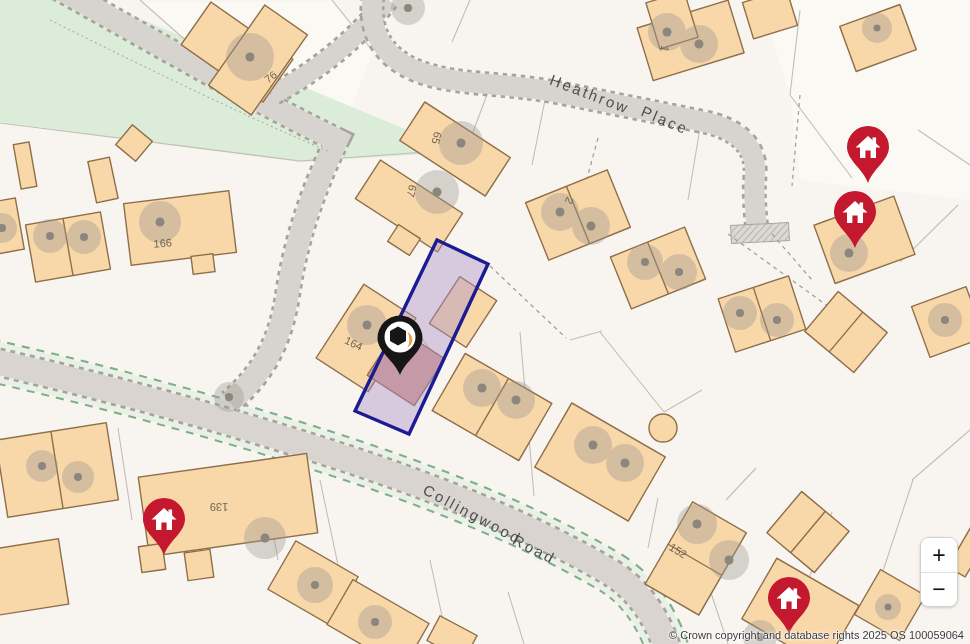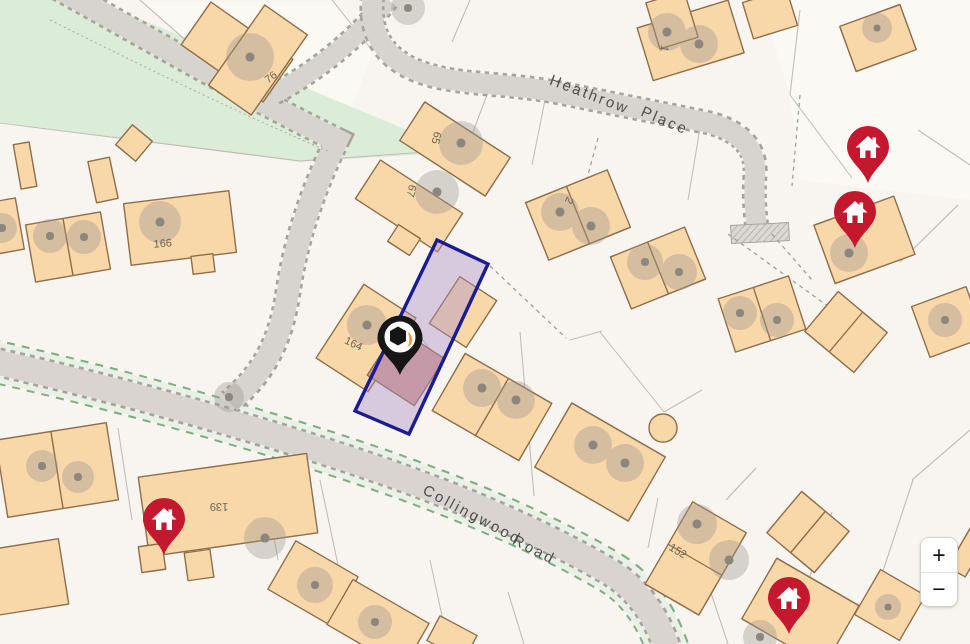--- a/index.html
+++ b/index.html
@@ -266,18 +266,19 @@
   <g transform="translate(400 338)">
     <path d="M 0,37 C -6,22 -22.5,14 -22.5,0 A 22.5,22.5 0 1 1 22.5,0 C 22.5,14 6,22 0,37 Z" fill="#161616"></path>
     <circle cx="0" cy="-1" r="15.5" fill="#ffffff"></circle>
     <g>
       <path d="M -10,-7 L -2,-11.5 L 6,-7 L 6,3 L -2,7.5 L -10,3 Z" fill="#161616"></path>
       <path d="M 7.5,-6 C 14,-2.5 14,5.5 7.5,9.5 C 10,4 10,-1 7.5,-6 Z" fill="#ee9f3c"></path>
     </g>
   </g>
 </svg>
 
+<div class="attr">© Crown copyright and database rights 2025 OS 100059064</div>
 
 <div class="zoomctl">
   <button class="zbtn">+</button>
   <button class="zbtn">−</button>
 </div>
 </div>
 
 </body></html>

